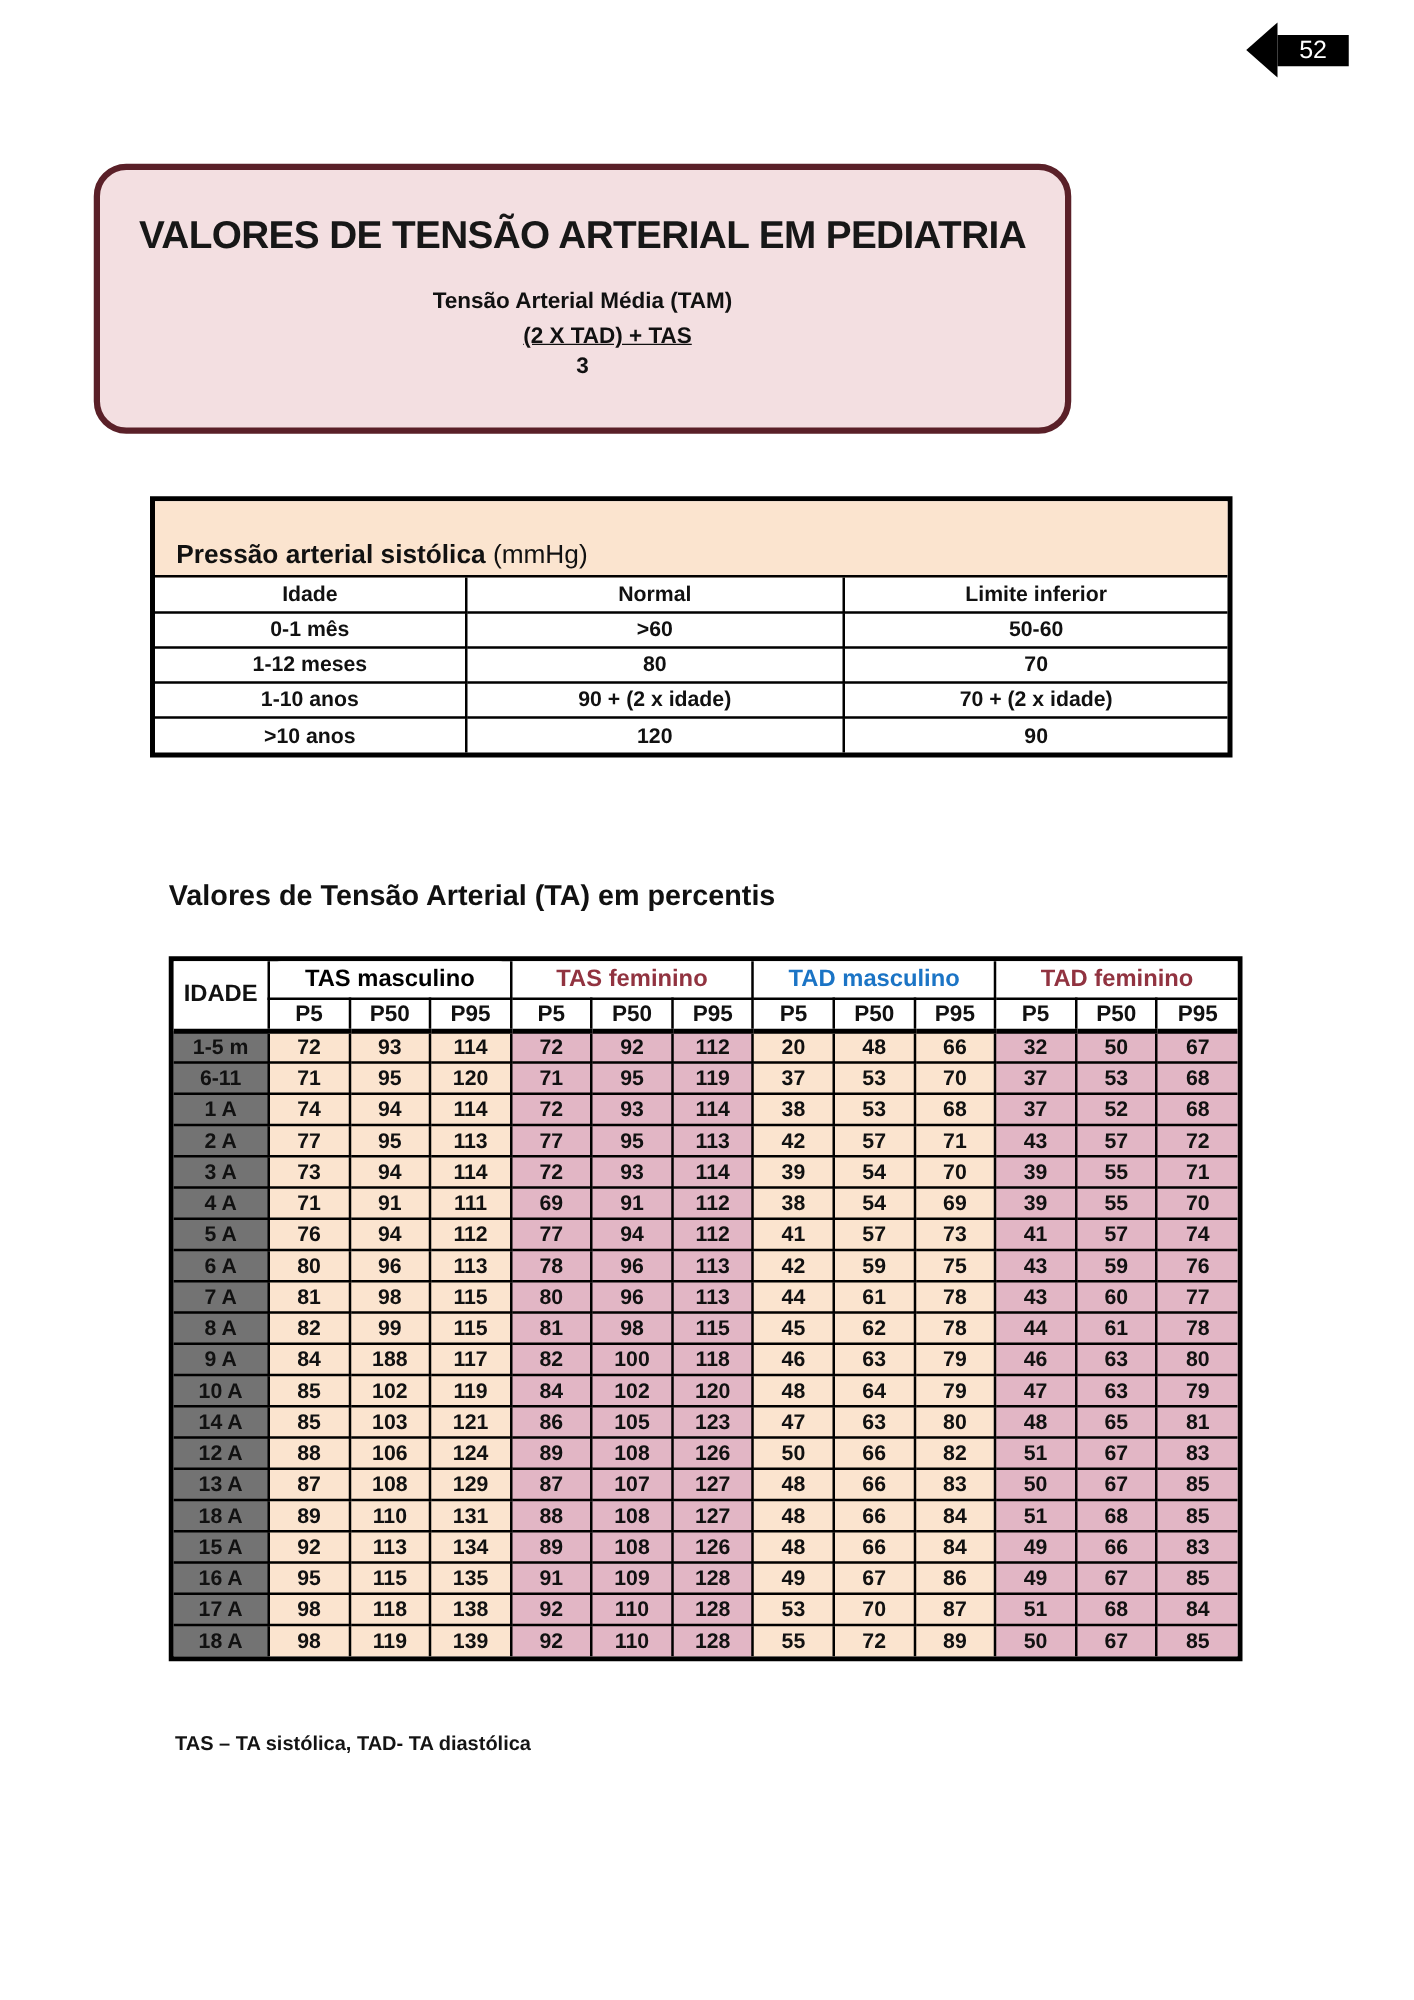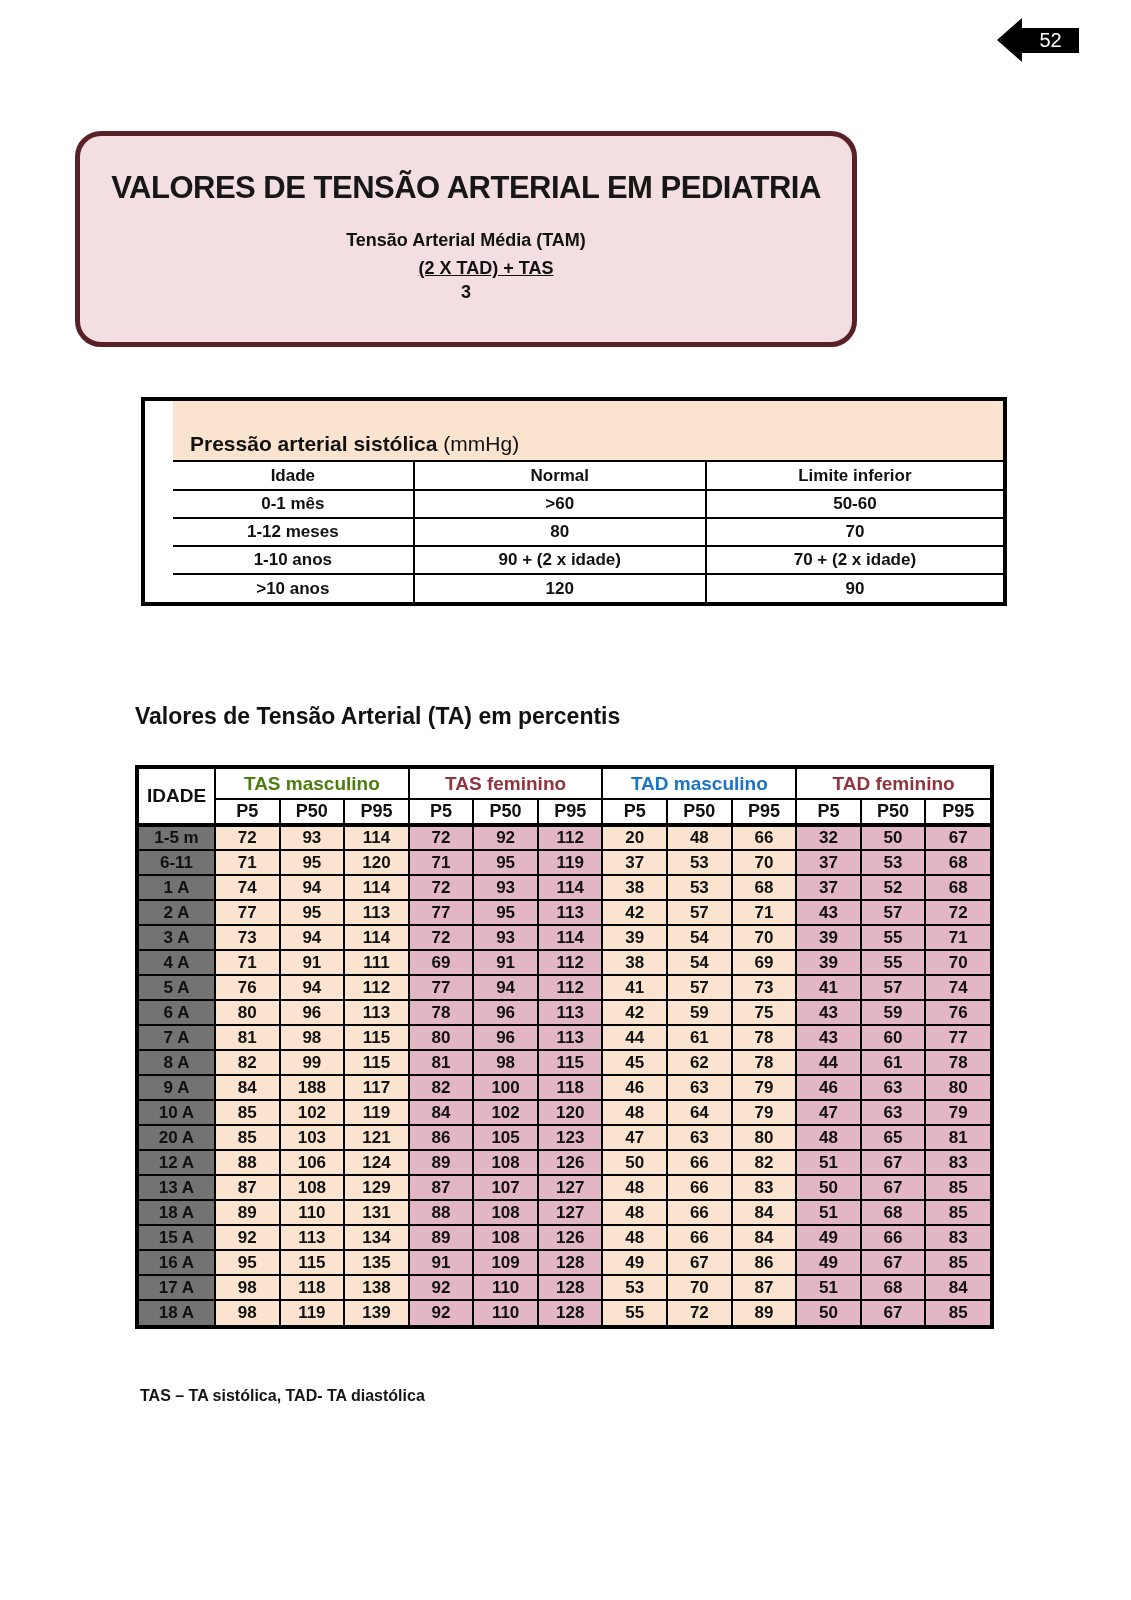--- a/index.html
+++ b/index.html
@@ -27,21 +27,21 @@
     position:absolute;left:75px;top:131px;width:782px;height:216px;
     background:var(--title-box-fill);border:5px solid var(--title-box-border);
     border-radius:26px;text-align:center;
   }
   .title-box h1{margin:34px 0 0;font-size:31px;font-weight:700;letter-spacing:-0.5px;color:#171717;}
   .tam-label{margin-top:24px;font-size:18px;font-weight:600;}
   .formula-top{margin-top:7px;font-size:18px;font-weight:600;text-decoration:underline;margin-left:40px;}
   .formula-bottom{margin-top:3px;font-size:18px;font-weight:600;}
 
   
-  .systolic-wrap{position:absolute;left:141px;top:397px;width:866px;border:4px solid #000;background:#fff;padding-left:28px;}
+  .systolic-wrap{position:absolute;left:120px;top:397px;width:866px;border:4px solid #000;background:#fff;}
   .systolic-band{
     background:var(--peach-cell);height:61px;display:flex;align-items:flex-end;
     padding:0 0 4px 17px;border-bottom:2px solid #000;font-size:21px;
   }
   .band-bold{font-weight:700;}
   .band-unit{font-weight:400;white-space:pre;}
   table.systolic{width:100%;border-collapse:collapse;border-style:hidden;table-layout:fixed;}
   .systolic th,.systolic td{border:2px solid #000;text-align:center;padding:0;height:28px;font-size:17px;}
   .systolic th{font-weight:700;}
   .systolic td{font-weight:600;}
@@ -144,21 +144,21 @@
           <col>
           <col>
           <col>
           <col>
           <col>
           <col>
         </colgroup>
       <thead>
         <tr id="group-row">
           <th rowspan="2" class="idade-head">IDADE</th>
-        <th class="group-head" colspan="3" style="color: #4d7c0f; border-radius: 10px;">TAS masculino</th>
+        <th class="group-head" colspan="3" style="color: #000000; border-radius: 10px;">TAS masculino</th>
             <th class="group-head" colspan="3" style="color: rgb(145, 51, 64);">TAS feminino</th>
             <th class="group-head" colspan="3" style="color: rgb(27, 116, 197); margin-top: 28px;">TAD masculino</th>
             <th class="group-head" colspan="3" style="color: rgb(145, 51, 64); margin-left: 15px;">TAD feminino</th>
           </tr>
         <tr id="sub-row">
             <th class="sub-head">P5</th>
             <th class="sub-head">P50</th>
             <th class="sub-head">P95</th>
             <th class="sub-head">P5</th>
             <th class="sub-head">P50</th>
@@ -346,21 +346,21 @@
             <td class="pink">102</td>
             <td class="pink">120</td>
             <td class="peach">48</td>
             <td class="peach">64</td>
             <td class="peach">79</td>
             <td class="pink">47</td>
             <td class="pink">63</td>
             <td class="pink">79</td>
           </tr>
           <tr>
-            <td class="idade-cell">20 A</td>
+            <td class="idade-cell">14 A</td>
             <td class="peach">85</td>
             <td class="peach">103</td>
             <td class="peach">121</td>
             <td class="pink">86</td>
             <td class="pink">105</td>
             <td class="pink">123</td>
             <td class="peach">47</td>
             <td class="peach">63</td>
             <td class="peach">80</td>
             <td class="pink">48</td>

